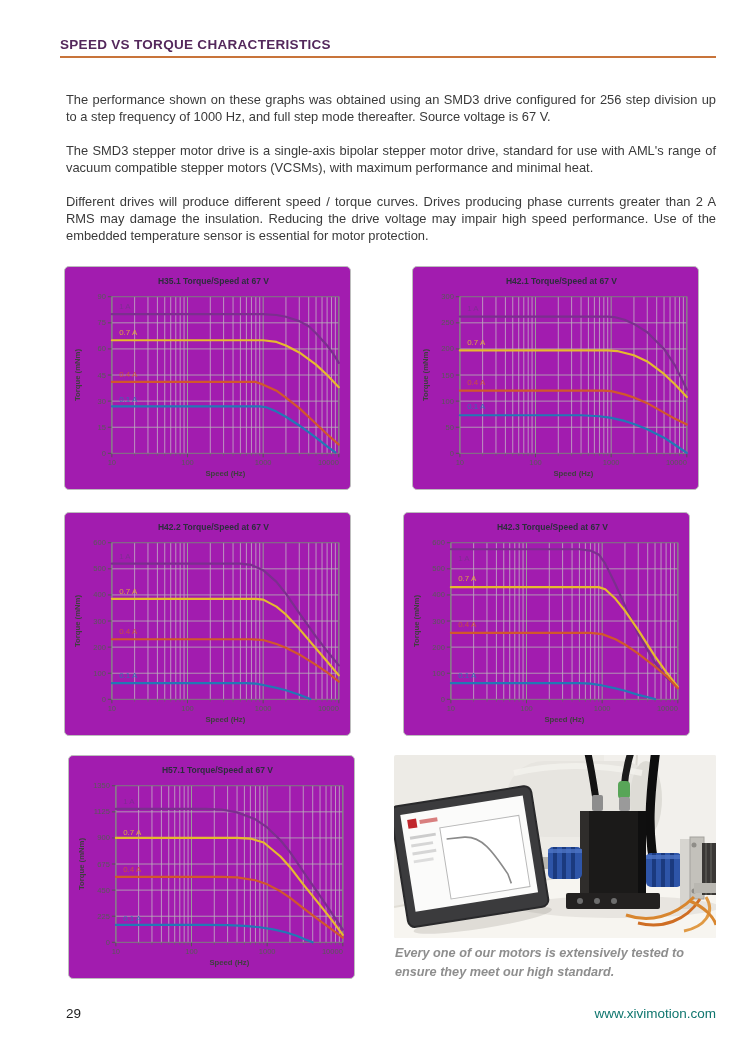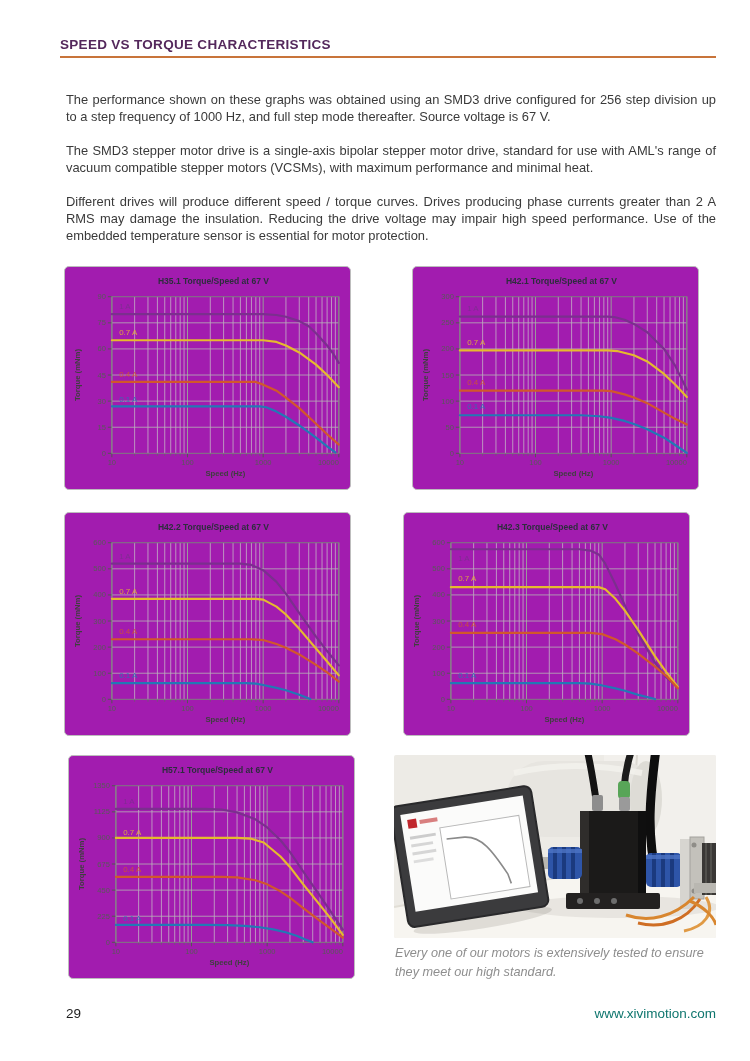--- a/index.html
+++ b/index.html
@@ -20,21 +20,21 @@
   .chart-box text{font-family:"Liberation Sans",sans-serif;}
   .pos-c1{left:64px;top:266px;} .pos-c2{left:380px;top:266px;margin-left:32px;}
   .pos-c3{left:64px;top:512px;} .pos-c4{left:403px;top:512px;}
   .pos-c5{left:68px;top:755px;}
 
   .photo{position:absolute;left:394px;top:755px;width:322px;height:183px;overflow:hidden;
          border-radius:2px;}
   .photo svg{display:block;width:100%;height:100%;}
 
   .caption{position:absolute;left:395px;top:944px;width:330px;font-style:italic;
-           font-size:12.7px;line-height:18.5px;color:#8e8e8e;}
+           font-size:12.7px;line-height:18.5px;color:#8e8e8e;font-weight:bold;}
 
   .page-num{position:absolute;left:66px;top:1006px;font-size:13.5px;color:#1c1c1c;}
   .site{position:absolute;right:34px;top:1006px;font-size:13.5px;color:#0f766e;}
 </style>
 </head>
 <body>
 
 <div class="page">
 
   <h1 class="doc-title">SPEED VS TORQUE CHARACTERISTICS</h1>

